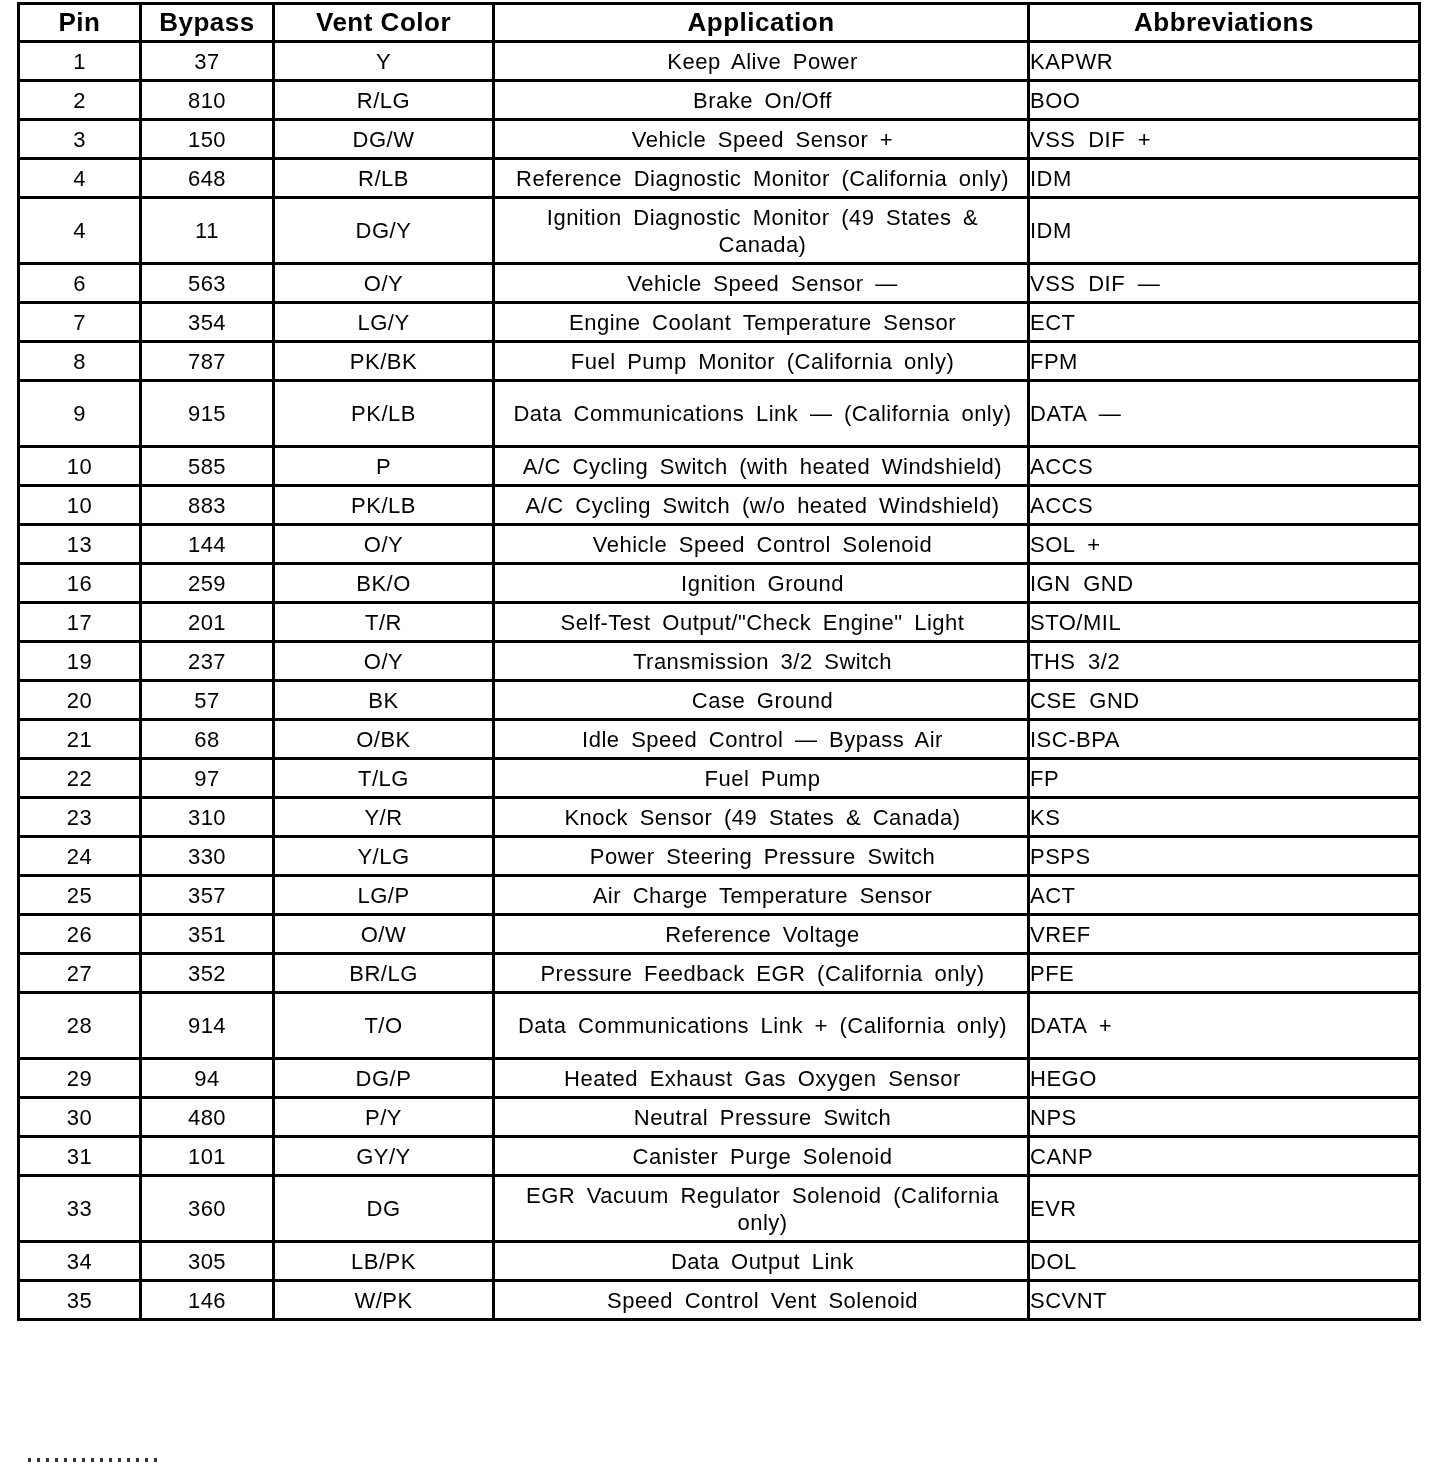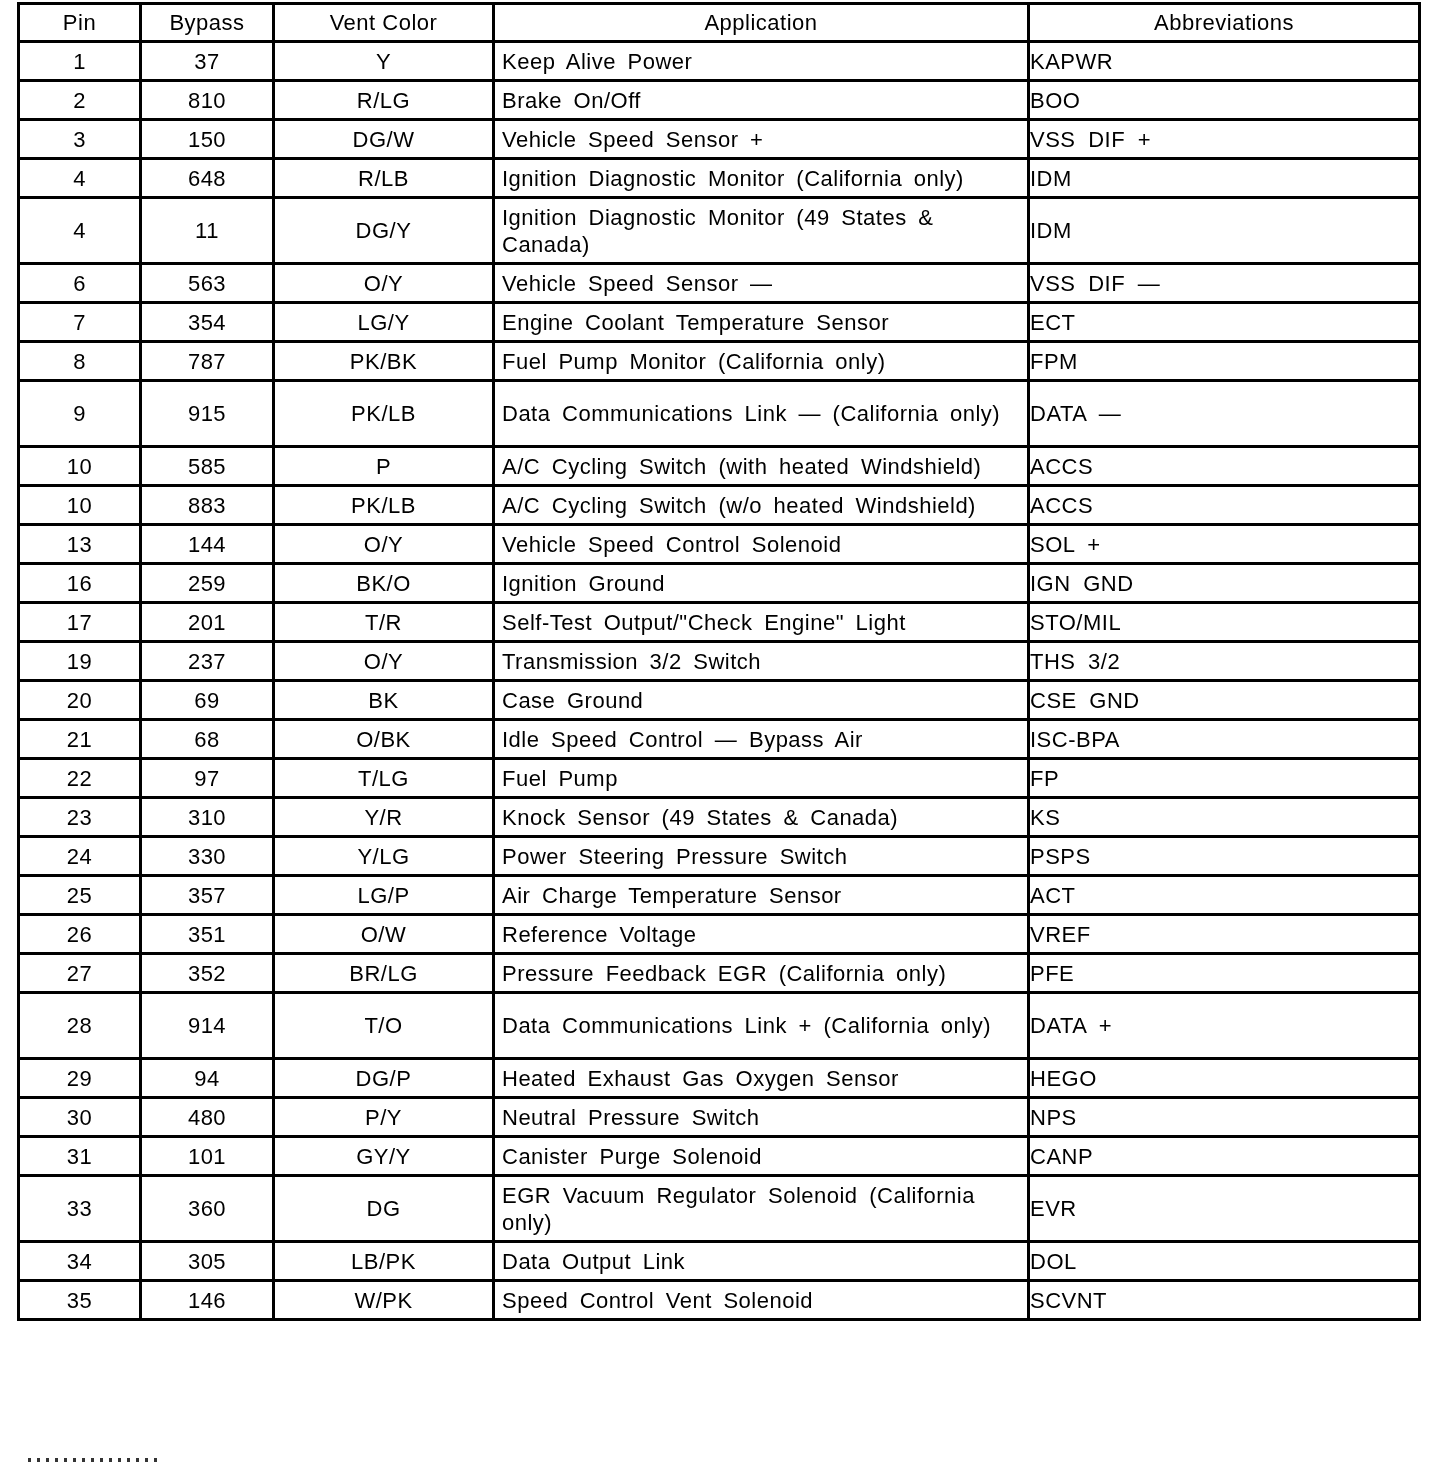--- a/index.html
+++ b/index.html
@@ -26,33 +26,33 @@
     table.pinout th, table.pinout td {
       border: 3px solid #000;
       padding: 0;
       font-size: 22px;
       line-height: 27px;
       vertical-align: middle;
       letter-spacing: 0.5px;
     }
     table.pinout th {
       height: 35px;
-      font-weight: normal;
+      font-weight: bold;
       text-align: center;
-      font-size: 22px;
+      font-size: 26px;
     }
     table.pinout td {
       height: 36px;
     }
     table.pinout tr.tall td {
       height: 63px;
     }
     td.c, th.c { text-align: center; }
     td.app {
-      text-align: left;
+      text-align: center;
       padding-left: 7px !important;
       padding-right: 4px !important;
       word-spacing: 5px;
     }
     td.abbr { text-align: left; word-spacing: 6px; }
     .footer-mark {
       position: absolute;
       left: 28px;
       top: 1458px;
       width: 130px;
@@ -99,21 +99,21 @@
         <td class="c">3</td>
         <td class="c">150</td>
         <td class="c">DG/W</td>
         <td class="app">Vehicle Speed Sensor +</td>
         <td class="abbr">VSS DIF +</td>
       </tr>
     <tr>
         <td class="c">4</td>
         <td class="c">648</td>
         <td class="c">R/LB</td>
-        <td class="app">Ignition Diagnostic Monitor (California only)</td>
+        <td class="app">Reference Diagnostic Monitor (California only)</td>
         <td class="abbr">IDM</td>
       </tr>
     <tr class="tall">
         <td class="c">4</td>
         <td class="c">11</td>
         <td class="c">DG/Y</td>
         <td class="app">Ignition Diagnostic Monitor (49 States &amp; Canada)</td>
         <td class="abbr">IDM</td>
       </tr>
     <tr>
@@ -181,21 +181,21 @@
       </tr>
     <tr>
         <td class="c">19</td>
         <td class="c">237</td>
         <td class="c">O/Y</td>
         <td class="app">Transmission 3/2 Switch</td>
         <td class="abbr">THS 3/2</td>
       </tr>
     <tr>
         <td class="c">20</td>
-        <td class="c">69</td>
+        <td class="c">57</td>
         <td class="c">BK</td>
         <td class="app">Case Ground</td>
         <td class="abbr">CSE GND</td>
       </tr>
     <tr>
         <td class="c">21</td>
         <td class="c">68</td>
         <td class="c">O/BK</td>
         <td class="app">Idle Speed Control — Bypass Air</td>
         <td class="abbr">ISC-BPA</td>

